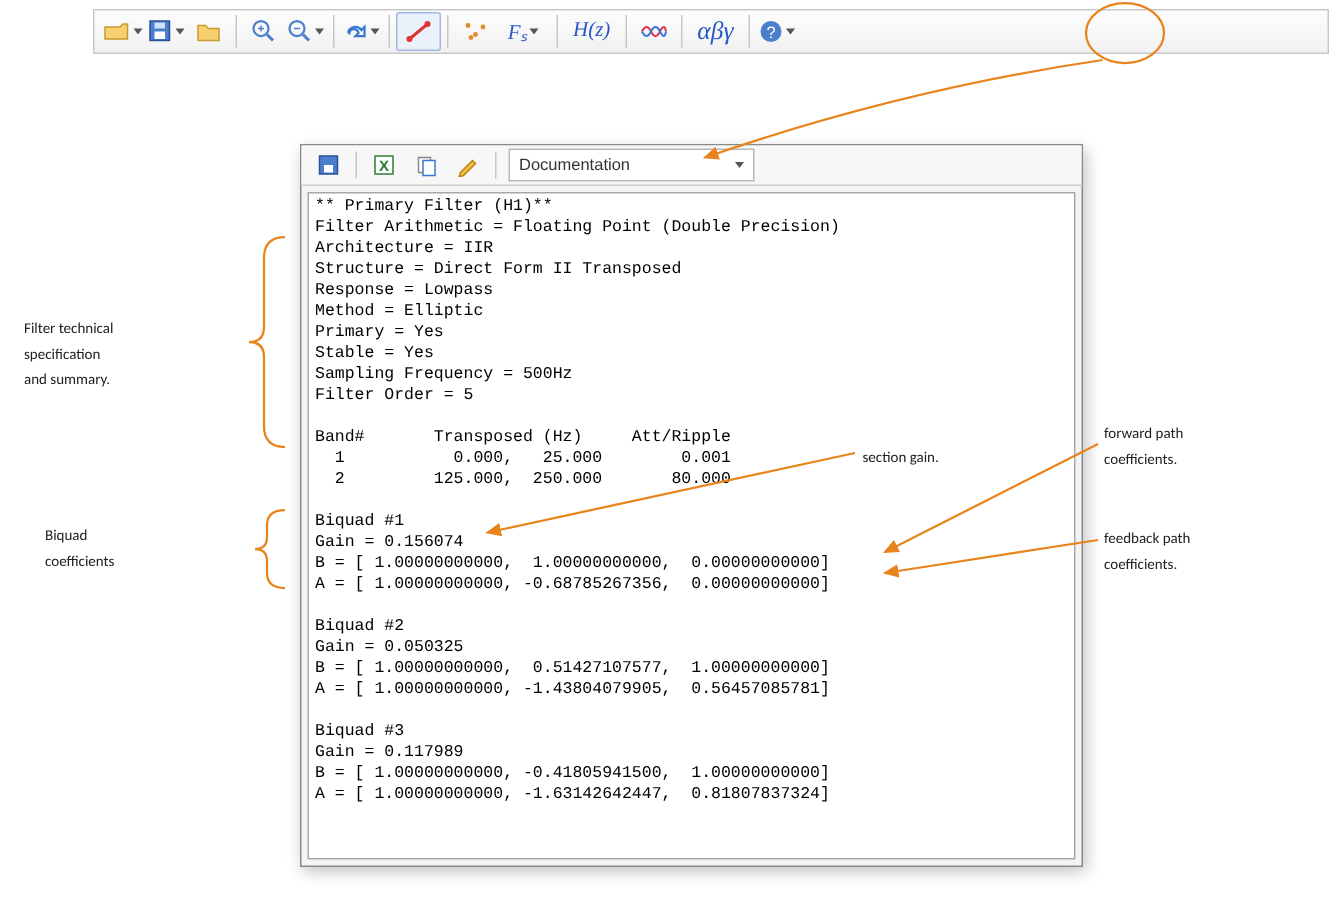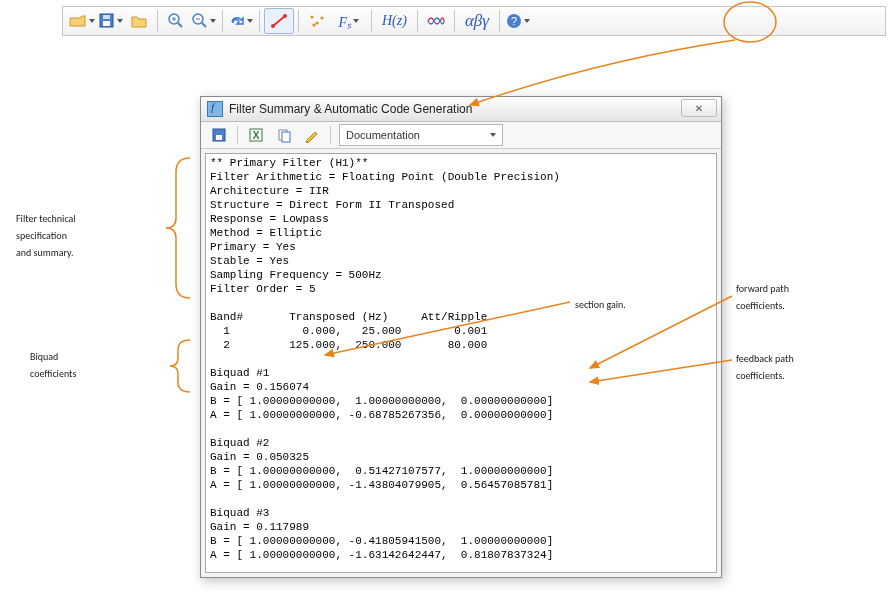--- a/index.html
+++ b/index.html
@@ -246,27 +246,20 @@
   <div class="tbtn">
     <svg width="16" height="16">
         <circle cx="8" cy="8" r="7" fill="#4b7ecc"></circle>
         <text x="8" y="12" text-anchor="middle" fill="#fff" font-size="11" font-family="Arial">?</text>
       </svg>
     <span class="caret-down"></span>
   </div>
 </div>
 
 <div class="dialog">
-  <div class="dlg-title">
-    <span class="appicon"></span>
-    <span>Filter Summary &amp; Automatic Code Generation</span>
-    <div class="close-x">
-      <span>✕</span>
-    </div>
-  </div>
   <div class="dlg-toolbar">
     <div class="tbtn">
       <svg width="15" height="15">
           <rect x="1" y="1" width="12" height="12" fill="#4b7ecc" stroke="#2a5299"></rect>
           <rect x="4" y="7" width="6" height="5" fill="#fff"></rect>
         </svg>
     </div>
     <div class="sep" style="height:18px"></div>
     <div class="tbtn">
       <svg width="15" height="15">

